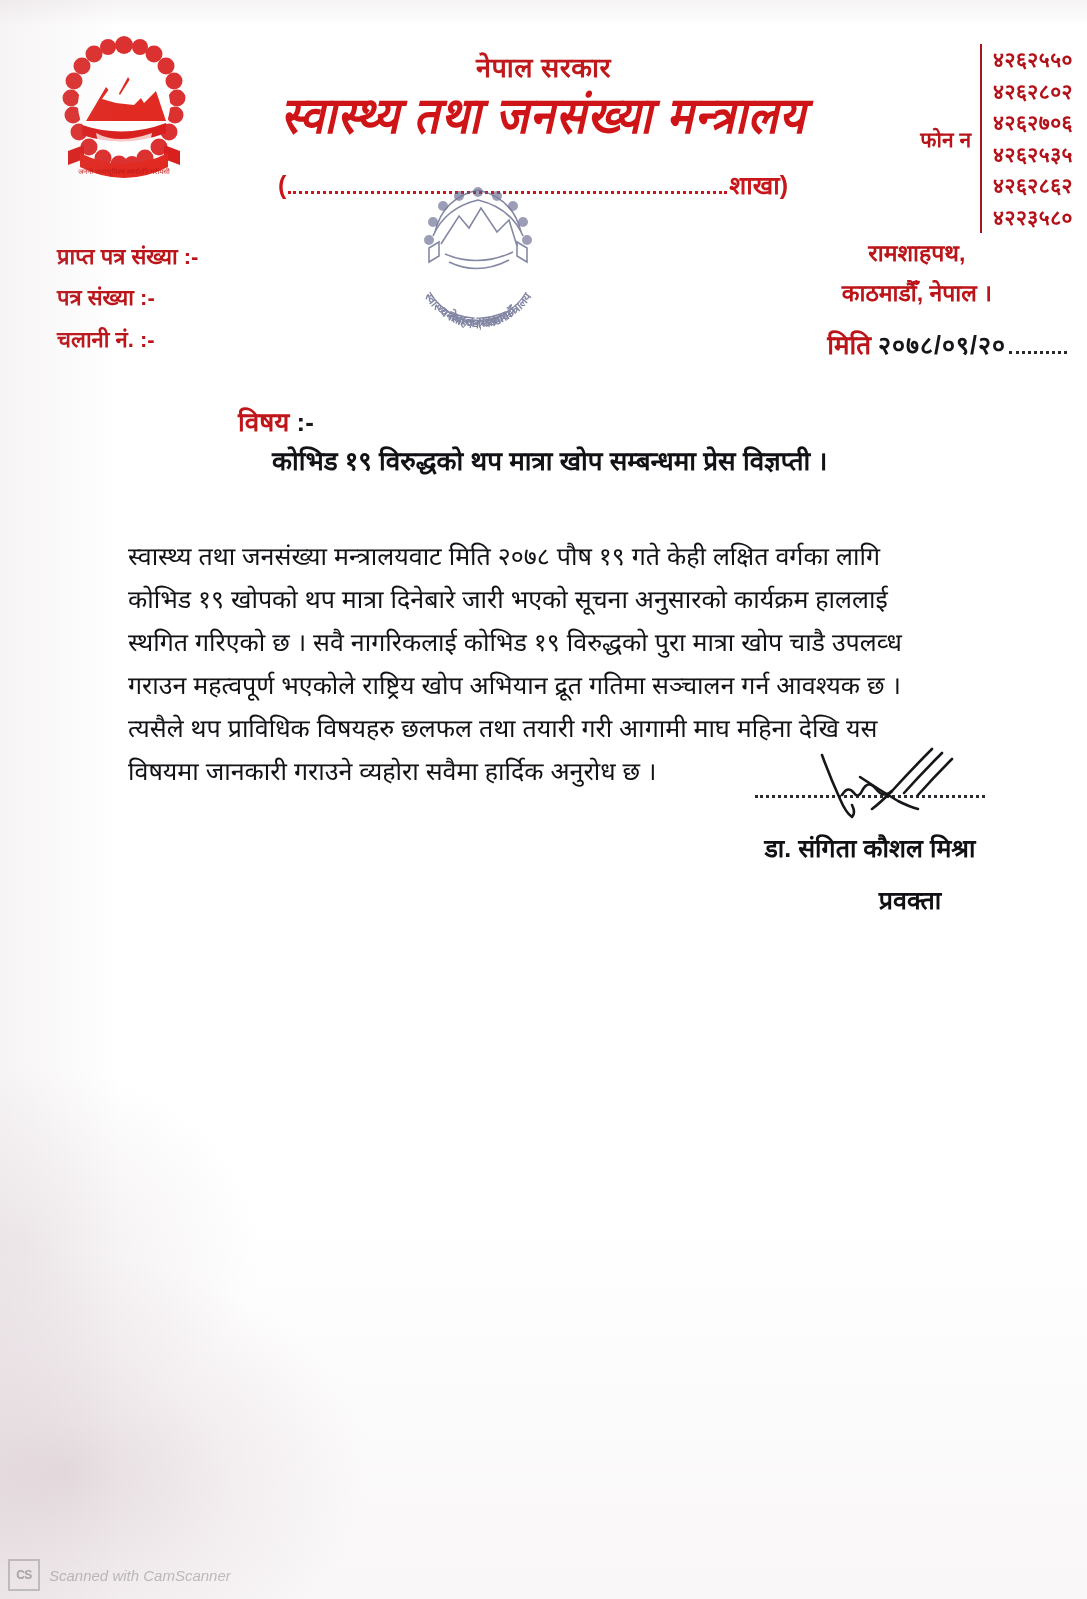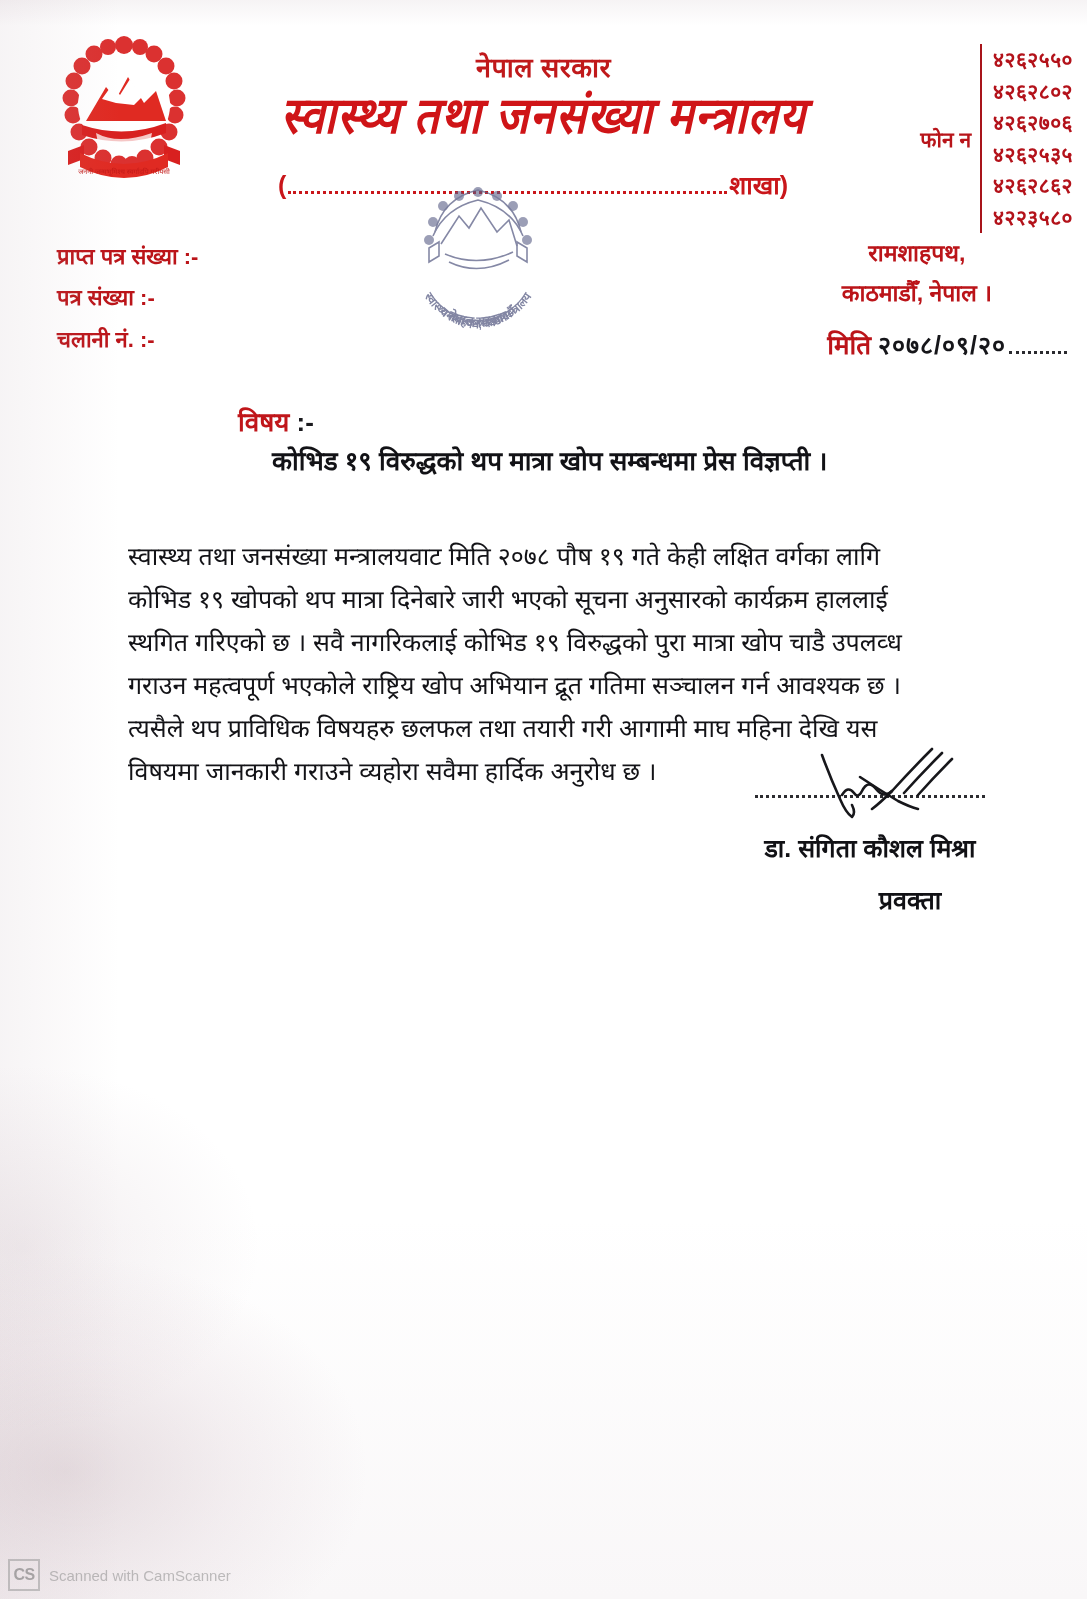--- a/index.html
+++ b/index.html
@@ -277,33 +277,34 @@
     align-items: center;
     z-index: 6;
     opacity: 0.55;
   }
   .cs-logo {
     width: 28px;
     height: 28px;
     border: 2px solid #9b9b9b;
     border-radius: 0;
     color: #6e6e6e;
-    font-size: 16px;
+    font-size: 12px;
     font-weight: 700;
     display: flex;
     align-items: center;
     justify-content: center;
     letter-spacing: -0.5px;
     font-family: "Liberation Sans", sans-serif;
   }
   .cs-text {
     margin-left: 9px;
     color: #8d8d8d;
     font-size: 15px;
     font-family: "Liberation Sans", sans-serif;
+    font-style: italic;
   }
 </style>
 </head>
 <body>
 
 <div id="page">
 
   <div class="emblem">
     <svg viewBox="0 0 132 178" xmlns="http://www.w3.org/2000/svg">
       <g fill="#d8201f">

